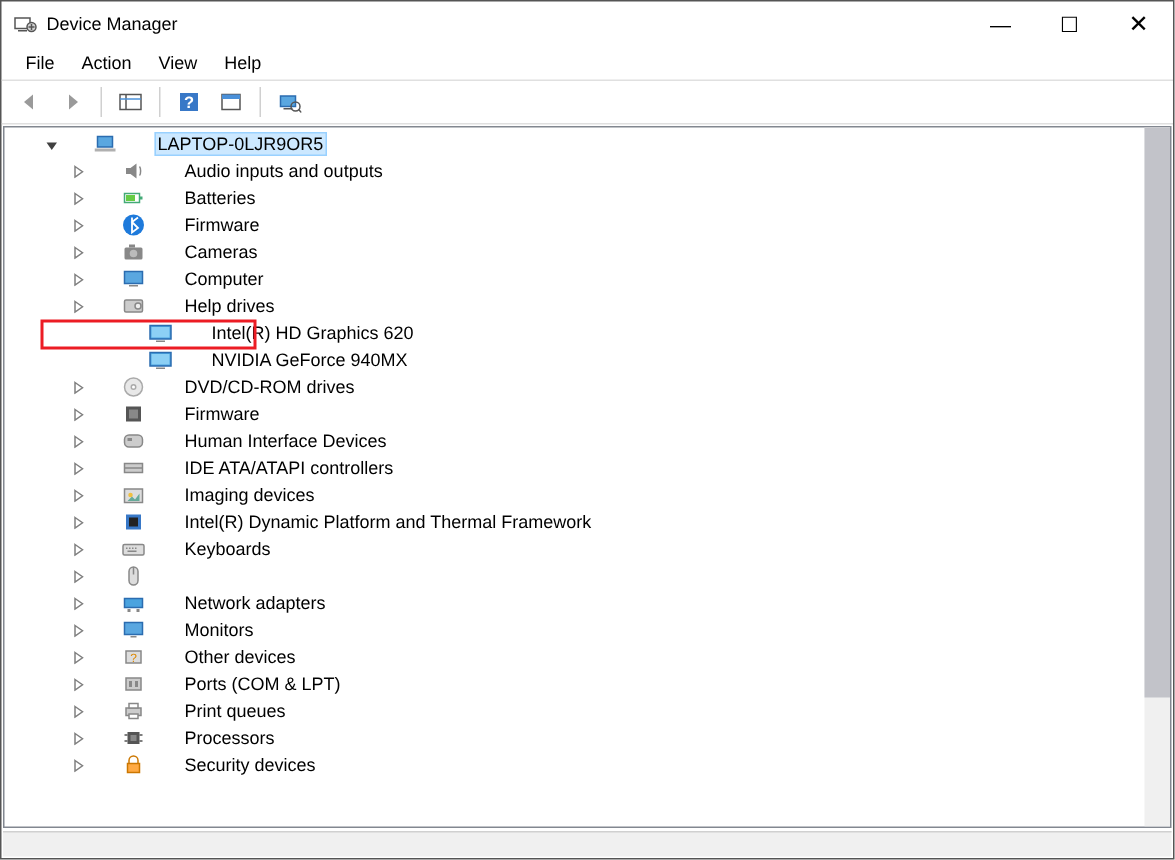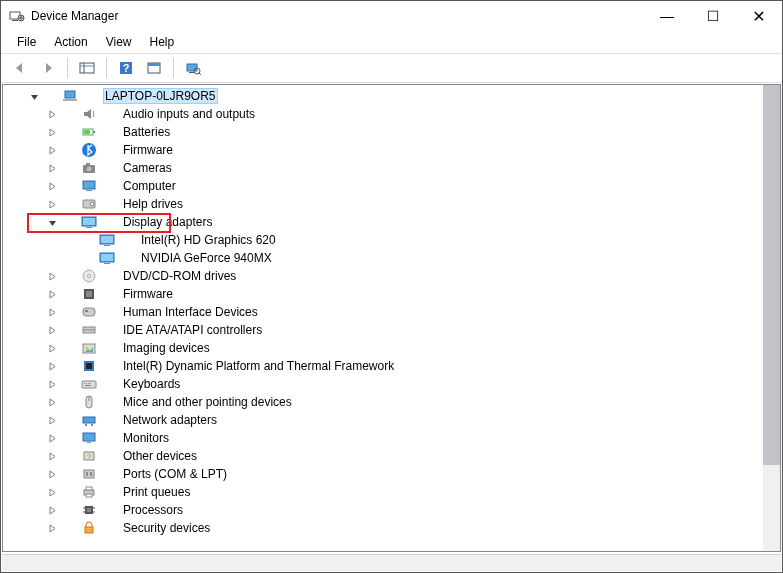--- a/index.html
+++ b/index.html
@@ -204,36 +204,20 @@
         </span>
     <span class="dev-icon">
           <svg viewBox="0 0 16 16">
             <rect x="2" y="4" width="12" height="8" rx="1" fill="#ccc" stroke="#888"></rect>
             <circle cx="11" cy="8" r="2" fill="#eee" stroke="#888"></circle>
           </svg>
         </span>
     <span class="label">Help drives</span>
   </div>
       <div class="node ">
-    <span class="indent" style="width:22px"></span>
-    <span class="chevron ">
-          <svg viewBox="0 0 9 9">
-            <path d="M1 3 L8 3 L4.5 8 Z" fill="#404040"></path>
-          </svg>
-        </span>
-    <span class="dev-icon">
-          <svg viewBox="0 0 16 16">
-            <rect x="1" y="3" width="14" height="9" fill="#4aa3df" stroke="#2b6cb0"></rect>
-            <rect x="2" y="4" width="12" height="7" fill="#8cd0f5"></rect>
-            <rect x="5" y="13" width="6" height="1" fill="#888"></rect>
-          </svg>
-        </span>
-    <span class="label">Display adapters</span>
-  </div>
-      <div class="node ">
     <span class="indent" style="width:40px"></span>
     <span class="chevron blank"></span>
     <span class="dev-icon">
           <svg viewBox="0 0 16 16">
             <rect x="1" y="3" width="14" height="9" fill="#4aa3df" stroke="#2b6cb0"></rect>
             <rect x="2" y="4" width="12" height="7" fill="#8cd0f5"></rect>
             <rect x="5" y="13" width="6" height="1" fill="#888"></rect>
           </svg>
         </span>
     <span class="label">Intel(R) HD Graphics 620</span>
@@ -366,21 +350,20 @@
           <svg viewBox="0 0 9 9">
             <path d="M2 1 L7 4.5 L2 8 Z" fill="none" stroke="#808080"></path>
           </svg>
         </span>
     <span class="dev-icon">
           <svg viewBox="0 0 16 16">
             <rect x="5" y="2" width="6" height="12" rx="3" fill="#ddd" stroke="#888"></rect>
             <line x1="8" y1="2" x2="8" y2="7" stroke="#888"></line>
           </svg>
         </span>
-    <span class="label">Mice and other pointing devices</span>
   </div>
       <div class="node ">
     <span class="indent" style="width:22px"></span>
     <span class="chevron ">
           <svg viewBox="0 0 9 9">
             <path d="M2 1 L7 4.5 L2 8 Z" fill="none" stroke="#808080"></path>
           </svg>
         </span>
     <span class="dev-icon">
           <svg viewBox="0 0 16 16">

